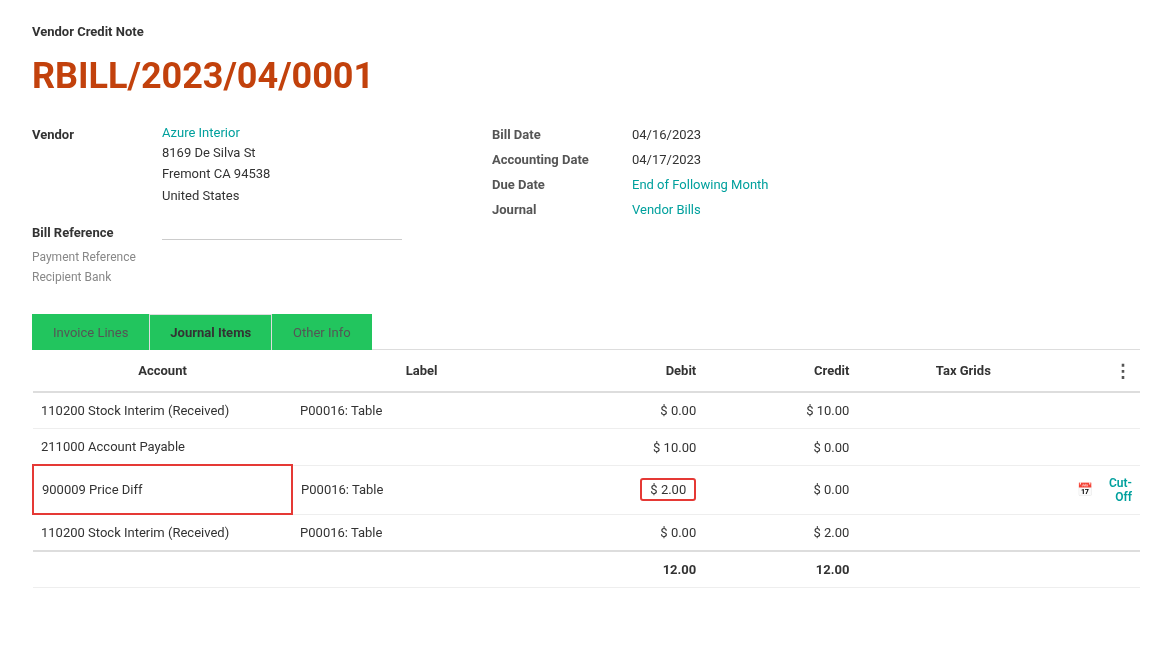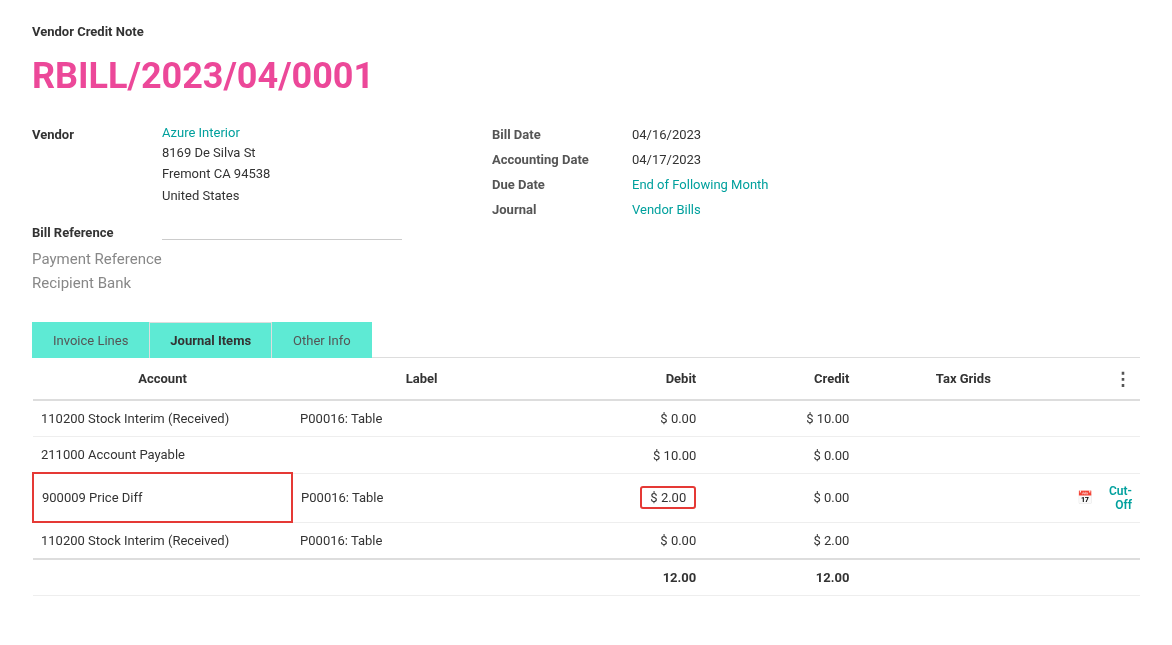--- a/index.html
+++ b/index.html
@@ -14,21 +14,21 @@
     }
     .doc-type {
       font-weight: 700;
       font-size: 13px;
       color: #333;
       margin-bottom: 16px;
     }
     .doc-title {
       font-size: 36px;
       font-weight: 700;
-      color: #ec4899;
+      color: #c2410c;
       margin-bottom: 28px;
     }
     .form-section {
       display: flex;
       gap: 40px;
       margin-bottom: 24px;
     }
     .form-left {
       flex: 0 0 420px;
     }
@@ -67,38 +67,38 @@
     }
     .form-right .field-row {
       margin-bottom: 8px;
     }
     .form-right .field-label {
       min-width: 140px;
       color: #555;
       font-weight: 700;
     }
     .secondary-label {
-      font-size: 15px;
+      font-size: 12px;
       color: #888;
     }
     .tabs {
       display: flex;
       border-bottom: 1px solid #ddd;
       margin-bottom: 0;
       margin-top: 16px;
     }
     .tab {
       padding: 10px 20px;
       font-size: 13px;
       cursor: pointer;
       border: 1px solid transparent;
       border-bottom: none;
       margin-bottom: -1px;
       color: #555;
-      background: #5eead4;
+      background: #22c55e;
     }
     .tab.active {
       font-weight: 700;
       border-color: #ddd;
       border-bottom-color: #fff;
       color: #333;
     }
     .table-container {
       margin-top: 0;
       border-top: none;

